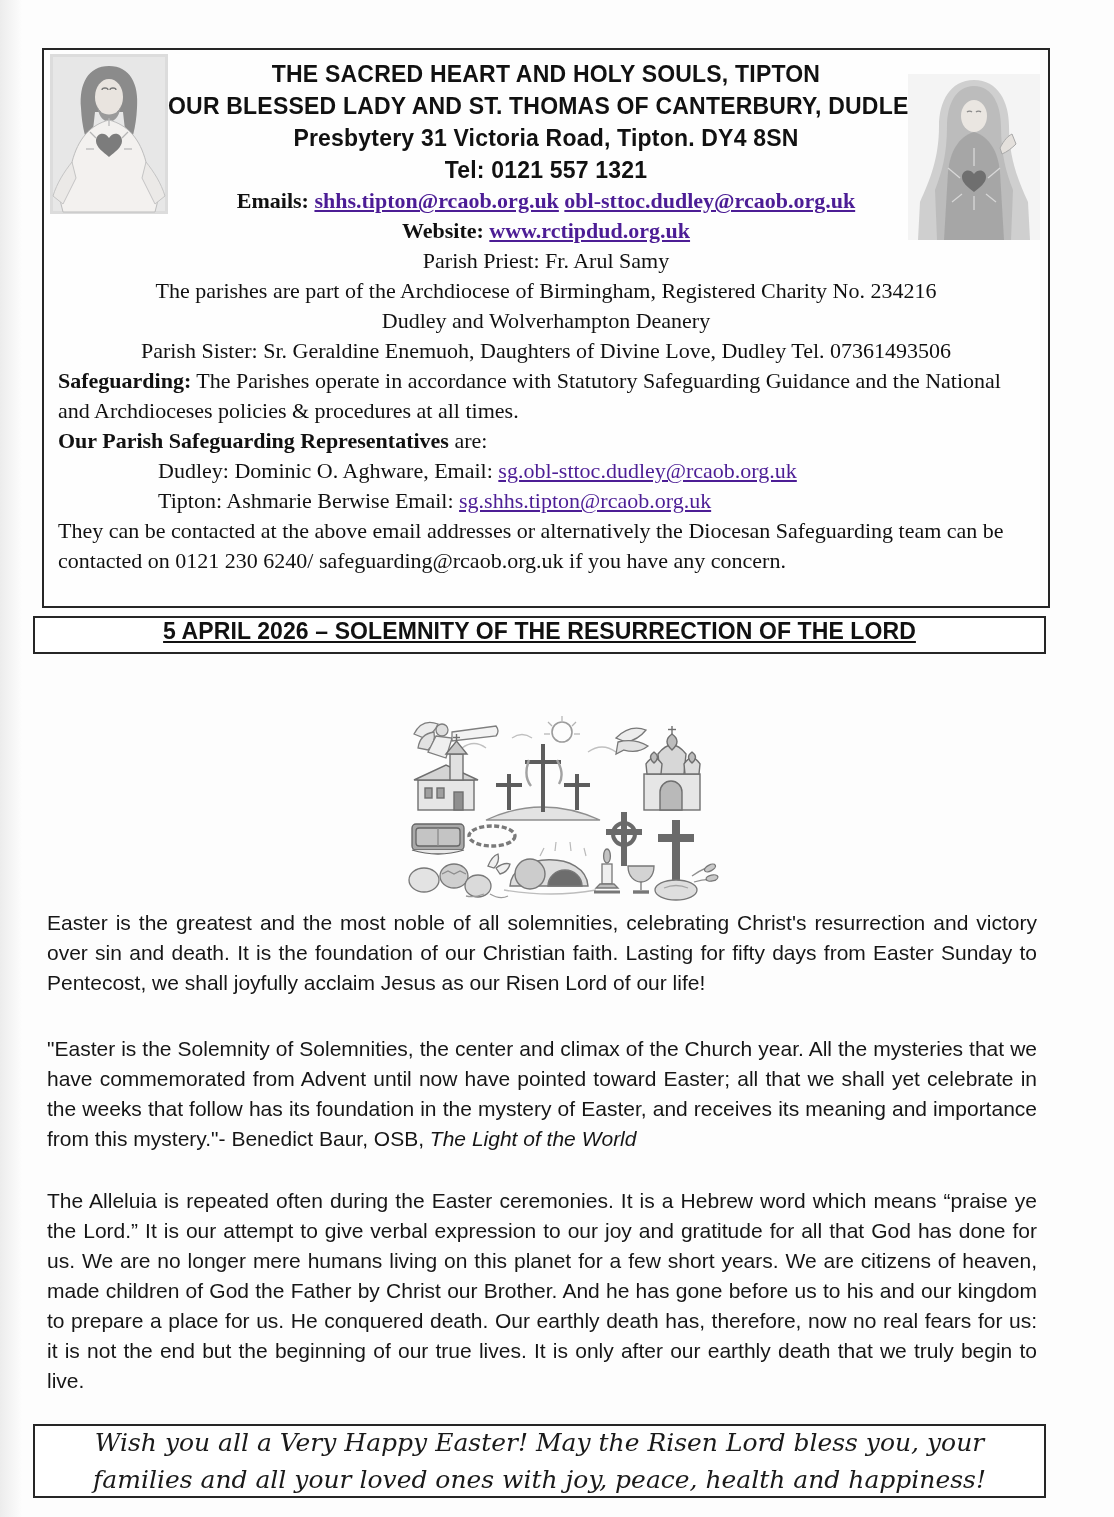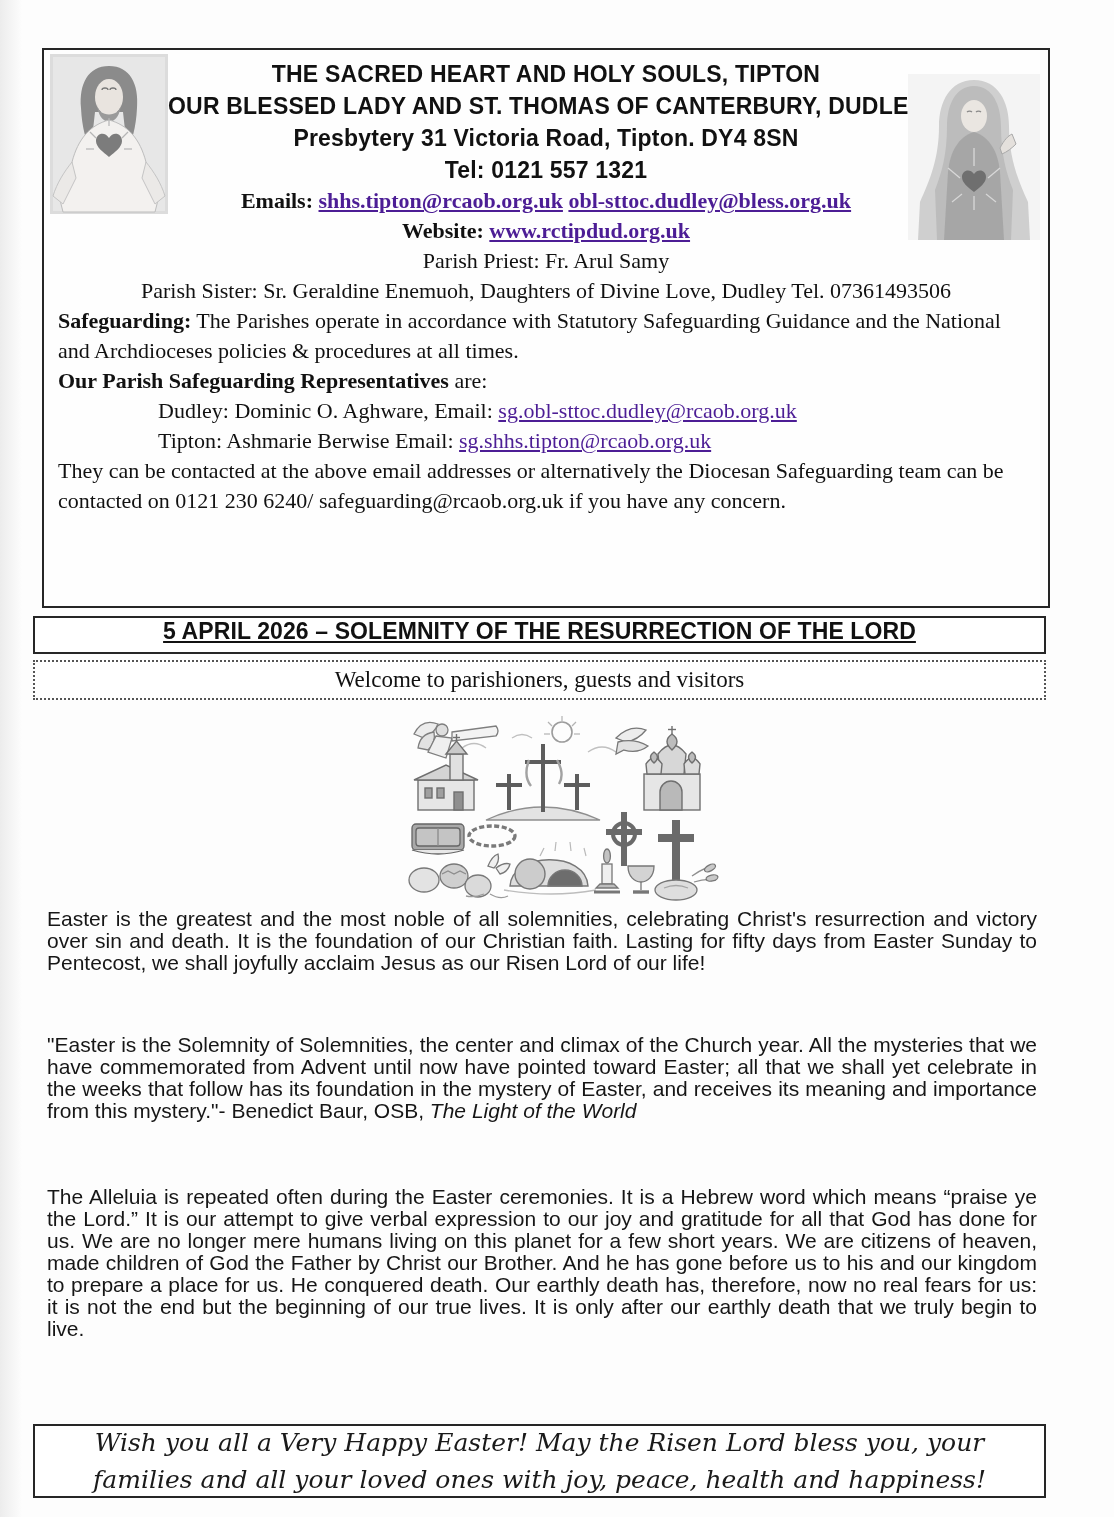--- a/index.html
+++ b/index.html
@@ -43,21 +43,21 @@
   }
   .welcome-banner span { font-family:"Liberation Serif",serif; font-size:23px; }
 
   
   .easter-art { position:absolute; left:0; right:0; top:708px; display:flex; justify-content:center; }
   .easter-art svg { width:330px; height:196px; }
 
   
   .para {
     position:absolute; left:47px; width:990px;
-    font-family:"Liberation Sans",sans-serif; font-size:21px; line-height:22px;
+    font-family:"Liberation Sans",sans-serif; font-size:21px; line-height:30px;
     text-align:justify; color:#161616;
   }
   .p1 { top:908px; }
   .p2 { top:1034px; }
   .p3 { top:1186px; }
 
   
   .wish-box {
     position:absolute; left:33px; top:1424px; width:1013px; height:74px;
     border:2px solid #262626; background:#fff;
@@ -119,29 +119,31 @@
     </div>
 
     <div class="h-line h-title">THE SACRED HEART AND HOLY SOULS, TIPTON</div>
     <div class="h-line h-title">OUR BLESSED LADY AND ST. THOMAS OF CANTERBURY, DUDLEY</div>
     <div class="h-line h-title">Presbytery 31 Victoria Road, Tipton. DY4 8SN</div>
     <div class="h-line h-title">Tel: 0121 557 1321</div>
 
     <div class="h-line h-serif h-serif-b">
       <span>Emails:</span>
       <a class="doc-link">shhs.tipton@rcaob.org.uk</a>
-      <a class="doc-link">obl-sttoc.dudley@bless.org.uk</a>
+      <a class="doc-link">obl-sttoc.dudley@rcaob.org.uk</a>
     </div>
 
     <div class="h-line h-serif h-serif-b">
       <span>Website:</span>
       <a class="doc-link">www.rctipdud.org.uk</a>
     </div>
 
     <div class="h-line h-serif">Parish Priest: Fr. Arul Samy</div>
+    <div class="h-line h-serif">The parishes are part of the Archdiocese of Birmingham, Registered Charity No. 234216</div>
+    <div class="h-line h-serif">Dudley and Wolverhampton Deanery</div>
     <div class="h-line h-serif">Parish Sister: Sr. Geraldine Enemuoh, Daughters of Divine Love, Dudley Tel. 07361493506</div>
 
     <div class="h-serif h-left">
       <b>Safeguarding:</b>
       <span>The Parishes operate in accordance with Statutory Safeguarding Guidance and the National and Archdioceses policies &amp; procedures at all times.</span>
     </div>
 
     <div class="h-serif h-left">
       <b>Our Parish Safeguarding Representatives</b>
       <span>are:</span>
@@ -157,23 +159,20 @@
       <a class="doc-link">sg.shhs.tipton@rcaob.org.uk</a>
     </div>
 
     <div class="h-serif h-left">They can be contacted at the above email addresses or alternatively the Diocesan Safeguarding team can be contacted on 0121 230 6240/ safeguarding@rcaob.org.uk if you have any concern.</div>
   </div>
 
   <div class="date-banner">
     <span>5 APRIL 2026 – SOLEMNITY OF THE RESURRECTION OF THE LORD</span>
   </div>
 
-  <div class="welcome-banner">
-    <span>Welcome to parishioners, guests and visitors</span>
-  </div>
 
   <div class="easter-art">
     <svg viewBox="0 0 330 196">
 
       <circle cx="170" cy="24" r="10" fill="none" stroke="#9c9c9c" stroke-width="1.6"></circle>
       <g stroke="#b3b3b3" stroke-width="1.2">
         <line x1="170" y1="8" x2="170" y2="13"></line>
           <line x1="156" y1="14" x2="160" y2="18"></line>
         <line x1="184" y1="14" x2="180" y2="18"></line>
           <line x1="152" y1="26" x2="158" y2="26"></line>

